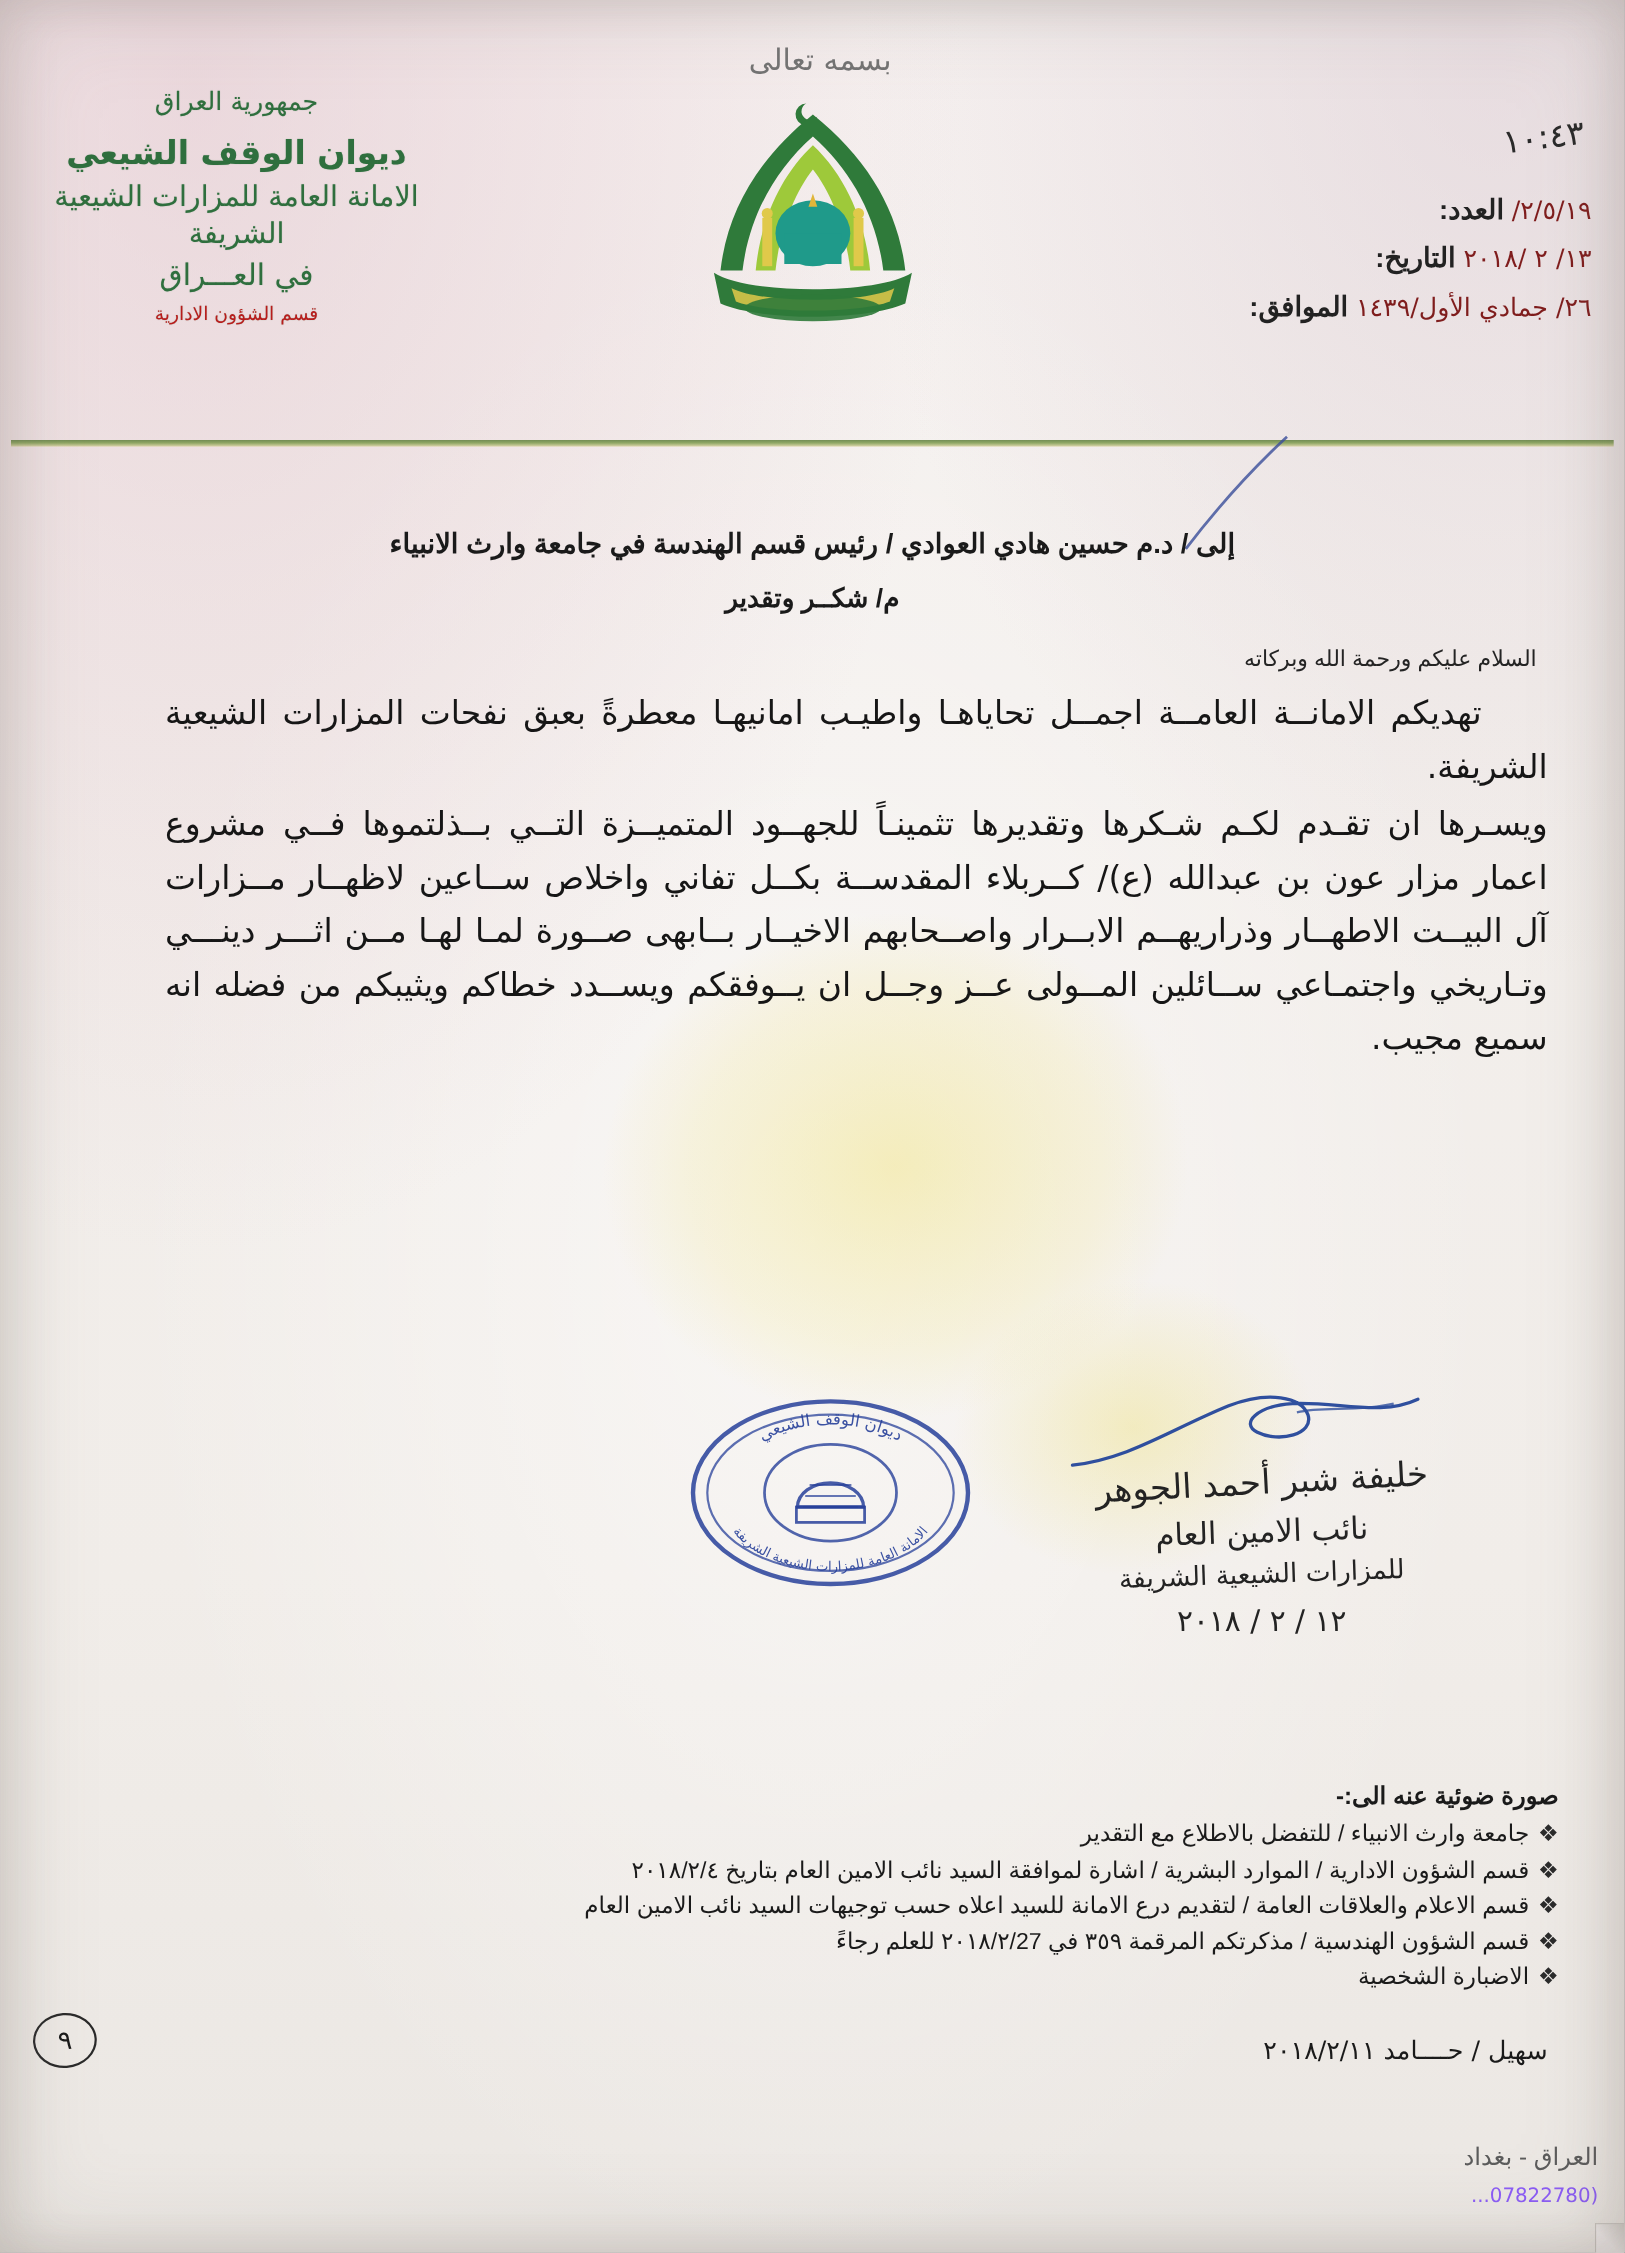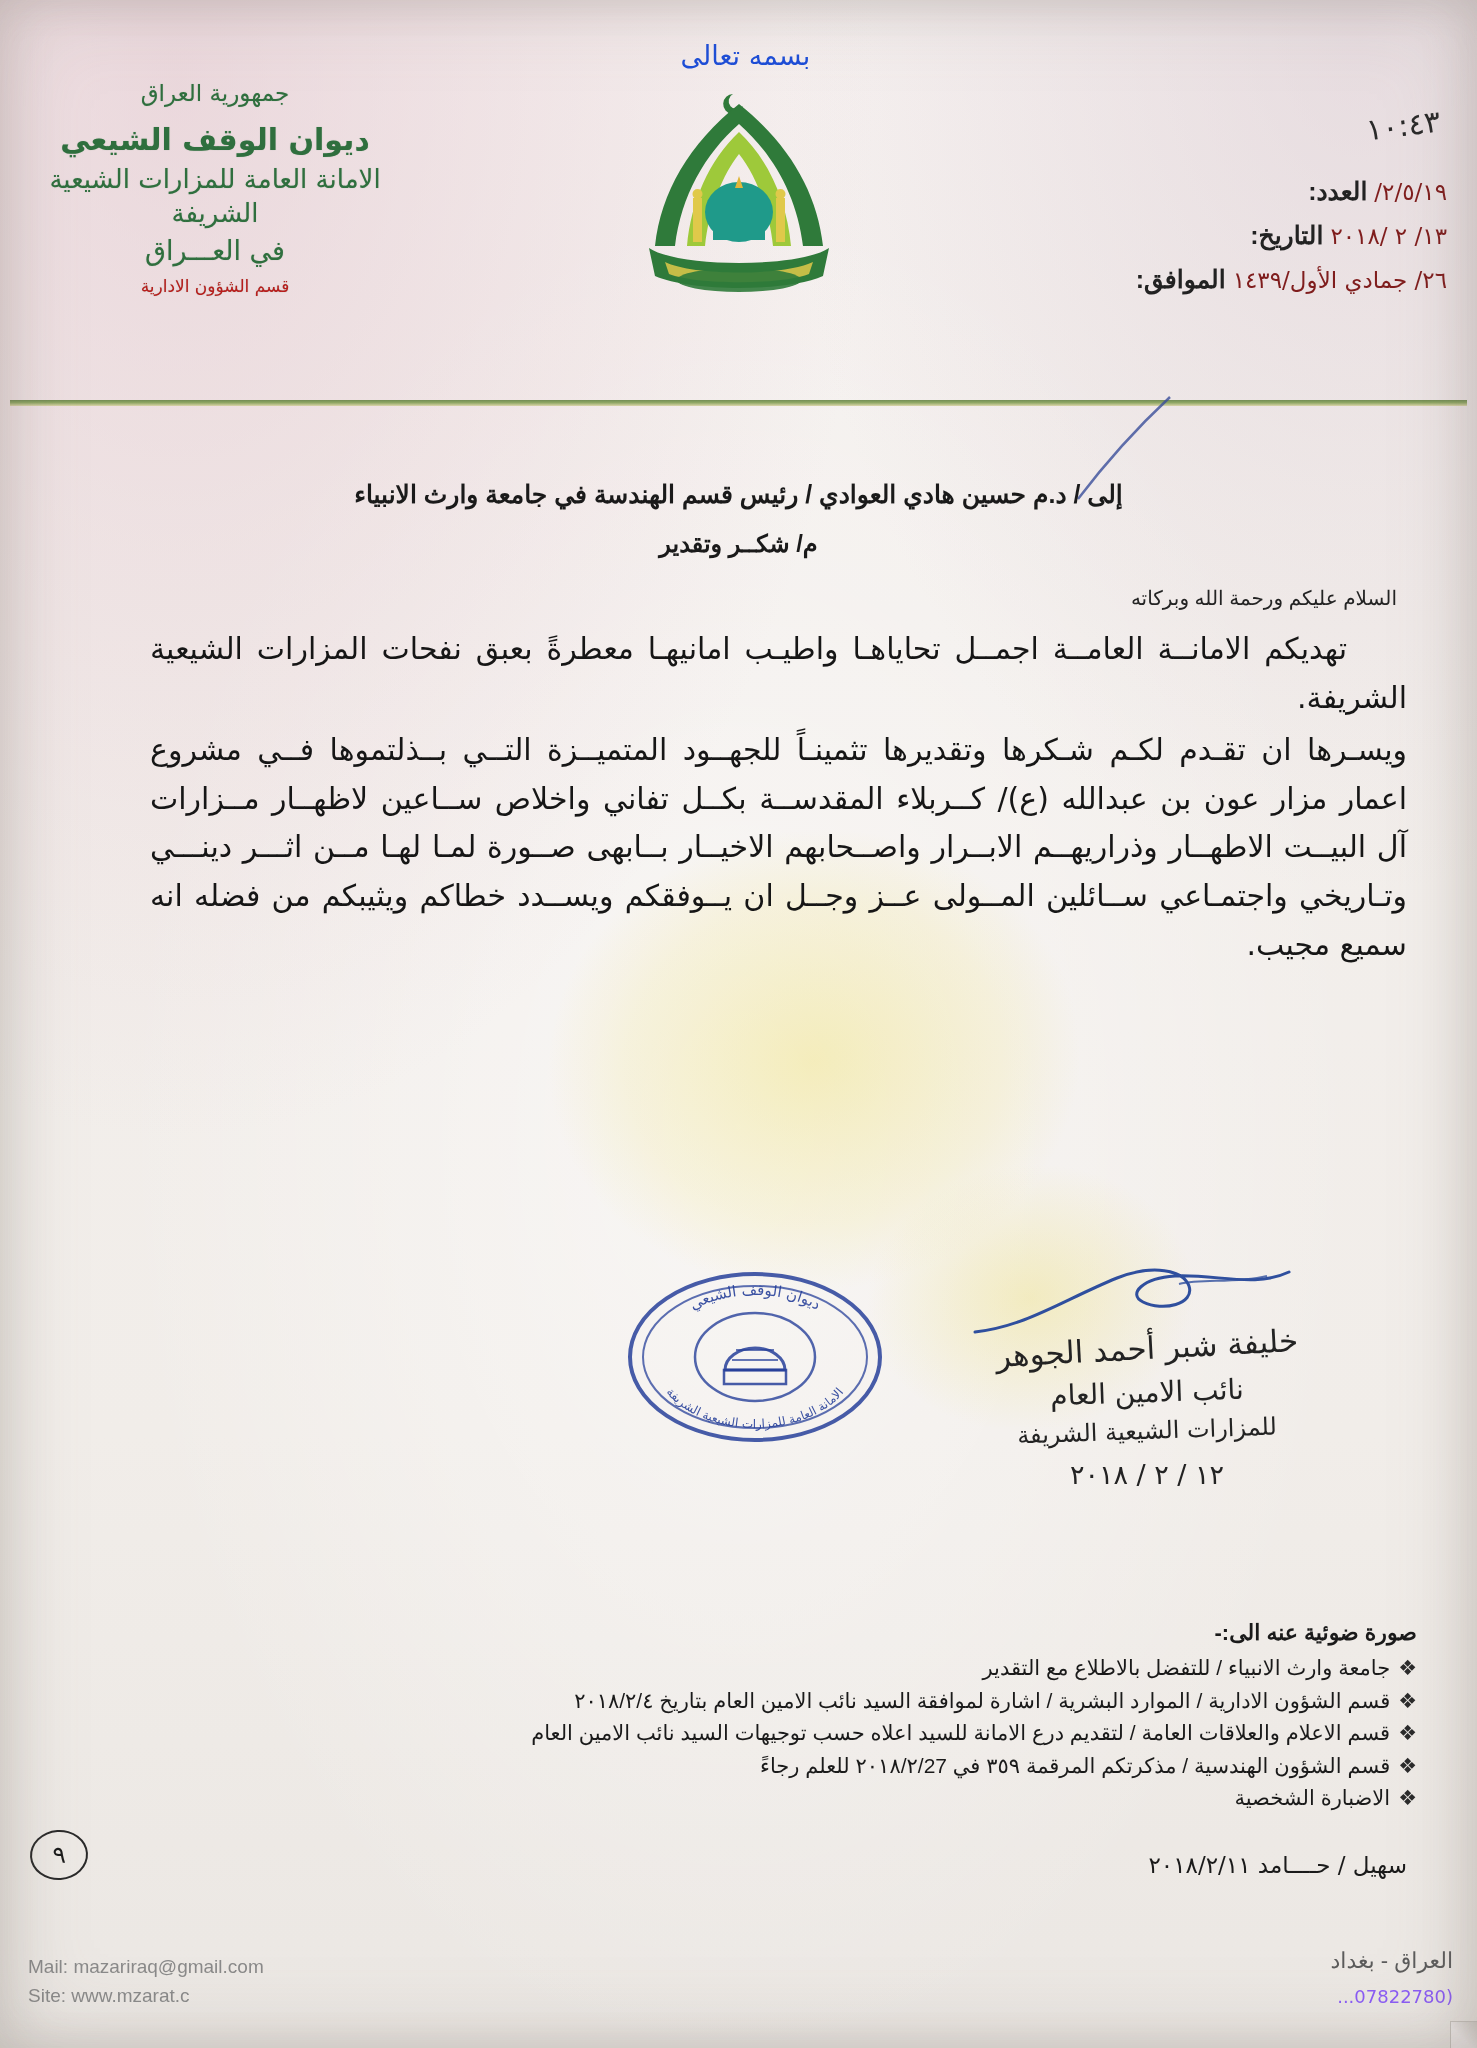--- a/index.html
+++ b/index.html
@@ -51,21 +51,21 @@
   }
 
   
   .bism {
     position: absolute;
     top: 40px;
     left: 14px; right: 0;
     text-align: center;
     font-family: "DejaVu Sans", sans-serif;
     font-size: 27px;
-    color: #1d4ed8;
+    color: #737373;
   }
   .meta-block {
     position: absolute;
     top: 170px;
     right: 30px;
     text-align: right;
     direction: rtl;
     font-size: 25px;
     font-weight: bold;
     line-height: 1.75;
@@ -422,24 +422,20 @@
     <li><span class="bullet">❖</span><span>جامعة وارث الانبياء / للتفضل بالاطلاع مع التقدير</span></li>
     <li><span class="bullet">❖</span><span>قسم الشؤون الادارية / الموارد البشرية / اشارة لموافقة السيد نائب الامين العام بتاريخ ٢٠١٨/٢/٤</span></li>
     <li><span class="bullet">❖</span><span>قسم الاعلام والعلاقات العامة / لتقديم درع الامانة للسيد اعلاه حسب توجيهات السيد نائب الامين العام</span></li>
     <li><span class="bullet">❖</span><span>قسم الشؤون الهندسية / مذكرتكم المرقمة ٣٥٩ في ٢٠١٨/٢/27 للعلم رجاءً</span></li>
     <li><span class="bullet">❖</span><span>الاضبارة الشخصية</span></li>
   </ul>
 
   <div class="reg-line">سهيل / حــــامد ٢٠١٨/٢/١١</div>
   <div class="page-circle">٩</div>
 
-  <div class="footer-left">
-    <div>Mail: mazariraq@gmail.com</div>
-    <div>Site: www.mzarat.c</div>
-  </div>
 
   <div class="footer-right">
     <div>العراق - بغداد</div>
     <div class="footer-phone">(07822780...</div>
   </div>
 
   <div class="corner-fold"></div>
   <div class="edge-shadow"></div>
 </div>
 

